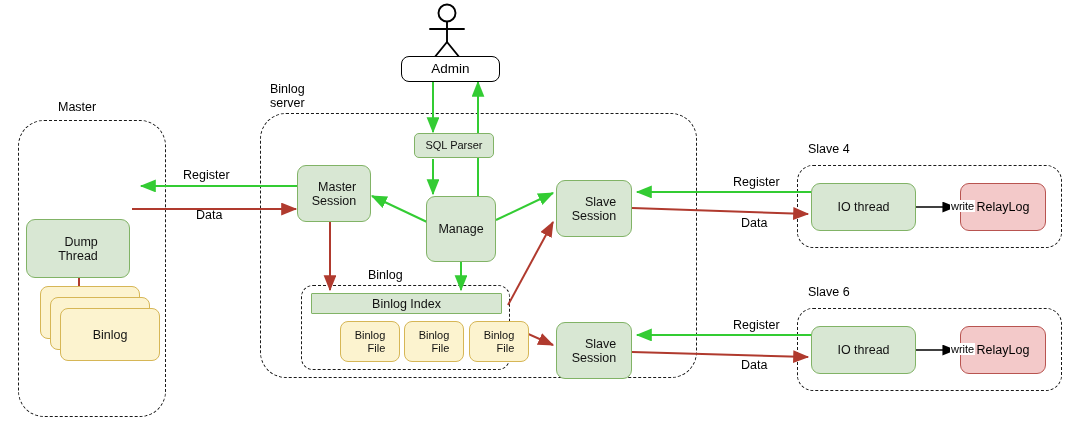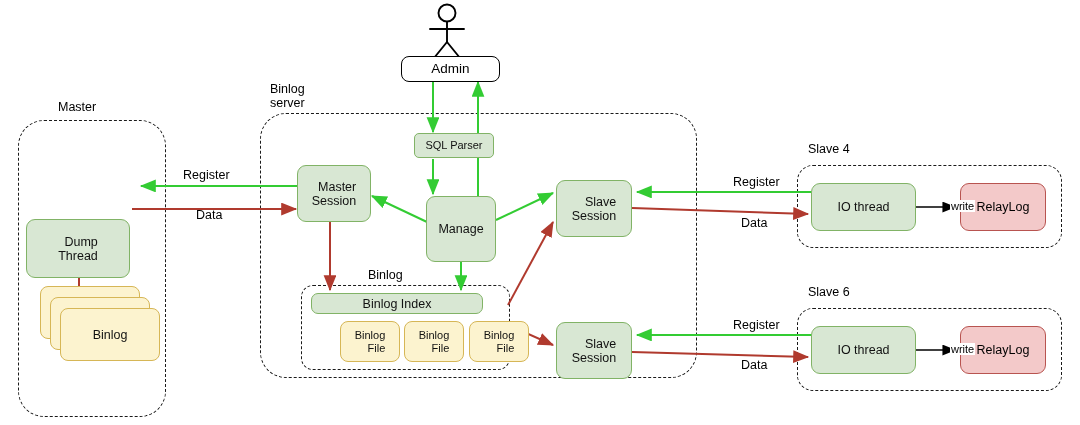--- a/index.html
+++ b/index.html
@@ -106,21 +106,21 @@
   <div class="node yellow" style="left:50px;top:297px;width:100px;height:53px;"></div>
   <div class="node yellow t13" style="left:60px;top:308px;width:100px;height:53px;">Binlog</div>
 
   <div class="node green t12" style="left:385px;top:133px;width:80px;height:25px;border-radius:5px;">SQL Parser</div>
 
   <div class="node green t13" style="left:297px;top:165px;width:74px;height:57px;white-space:pre;">Master
 Session</div>
 
   <div class="node green t13" style="left:426px;top:196px;width:70px;height:66px;">Manage</div>
 
-  <div class="node green t13" style="left:311px;top:293px;width:172px;height:21px;border-radius:7px;">Binlog Index</div>
+  <div class="node green t13" style="left:311px;top:293px;width:191px;height:21px;border-radius:1px;">Binlog Index</div>
 
   <div class="node yellow t12" style="left:311px;top:321px;width:60px;height:41px;white-space:pre;">Binlog
 File</div>
   <div class="node yellow t12" style="left:375px;top:321px;width:60px;height:41px;white-space:pre;">Binlog
 File</div>
   <div class="node yellow t12" style="left:440px;top:321px;width:60px;height:41px;white-space:pre;">Binlog
 File</div>
 
   <div class="node green t13" style="left:556px;top:180px;width:76px;height:57px;white-space:pre;">Slave
 Session</div>

